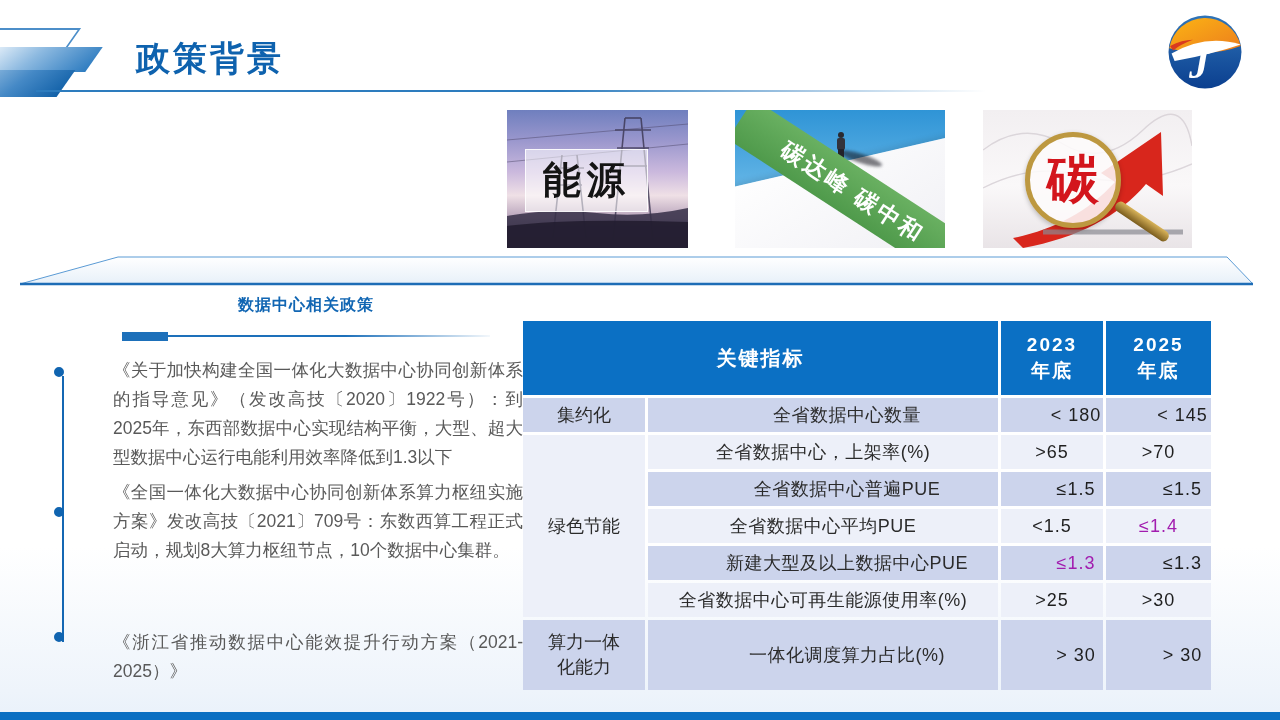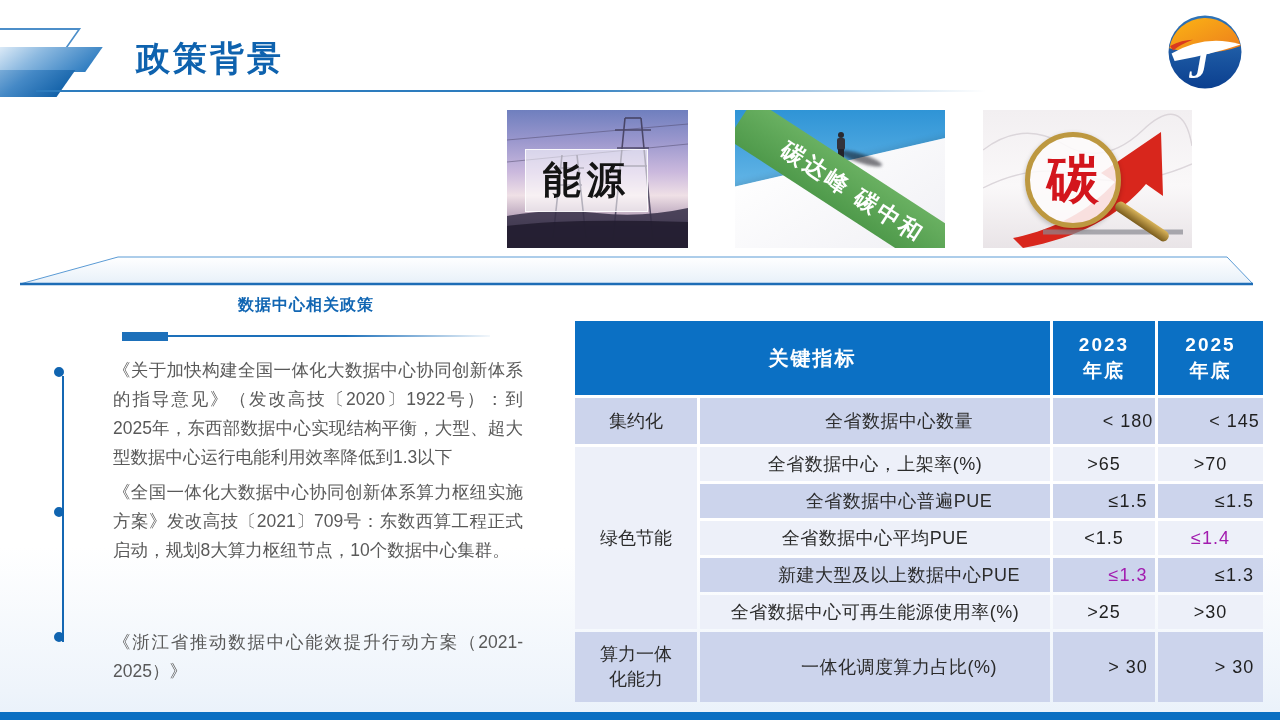--- a/index.html
+++ b/index.html
@@ -62,21 +62,21 @@
   .heading-line { position:absolute; left:168px; top:335px; width:322px; height:2px;
             background:linear-gradient(90deg,#1d70ba 0%,#1d70ba 55%,rgba(29,112,186,0.05) 100%); }
   .tl-line { position:absolute; left:62px; top:376px; width:2px; height:266px; background:#1467b3; }
   .tl-dot  { position:absolute; left:54px; width:8px; height:8px; background:#fff;
             border:5px solid #1064b0; border-radius:50%; }
   .dot1 { top:367px; } .dot2 { top:507px; } .dot3 { top:632px; }
   .policy { position:absolute; left:113px; width:410px; font-size:17.5px; line-height:29px;
             color:#595959; text-align:justify; }
   .p1 { top:356px; } .p2 { top:478px; } .p3 { top:628px; }
   
-  .kpi-table { position:absolute; left:572px; top:318px; width:694px;
+  .kpi-table { position:absolute; left:520px; top:318px; width:694px;
             border-collapse:separate; border-spacing:3px; table-layout:fixed; }
   .kpi-table td, .kpi-table th { text-align:center; vertical-align:middle; }
   .kpi-table th { background:#0b70c4; color:#fff; font-weight:bold; }
   .th-ind { font-size:20px; letter-spacing:2px; }
   .th-year { font-size:19px; line-height:26px; letter-spacing:2px; }
   .bg-a { background:#ccd4ec;padding-left:48px; }
   .bg-b { background:#edf0f9; }
   .cat { font-size:18px; color:#2b2b2b; padding:0 18px; line-height:25px; }
   .ind { font-size:18px; color:#2b2b2b; letter-spacing:0.5px; }
   .val { font-size:18px; color:#1f1f1f; letter-spacing:1px; }
@@ -201,21 +201,21 @@
       <th colspan="2" class="th-ind">关键指标</th>
       <th class="th-year">
         <span>2023</span><br>
         <span>年底</span>
       </th>
       <th class="th-year">
         <span>2025</span><br>
         <span>年底</span>
       </th>
     </tr>
-    <tr style="height:46px;">
+    <tr style="height:34px;">
       <td class="cat bg-a">集约化</td>
       <td class="ind bg-a">全省数据中心数量</td>
       <td class="val bg-a">&lt; 180</td>
       <td class="val bg-a">&lt; 145</td>
     </tr>
     <tr style="height:34px;">
       <td class="cat bg-b" rowspan="5">绿色节能</td>
       <td class="ind bg-b">全省数据中心，上架率(%)</td>
       <td class="val bg-b">&gt;65</td>
       <td class="val bg-b">&gt;70</td>

